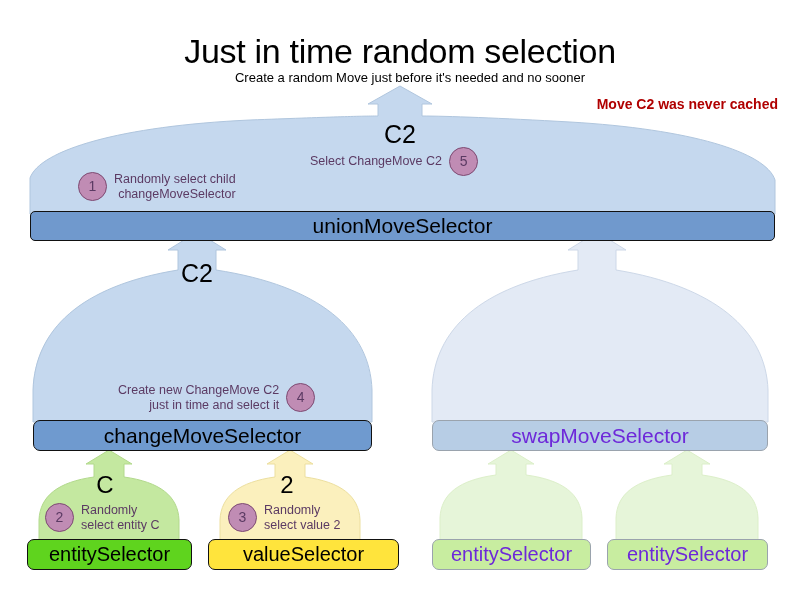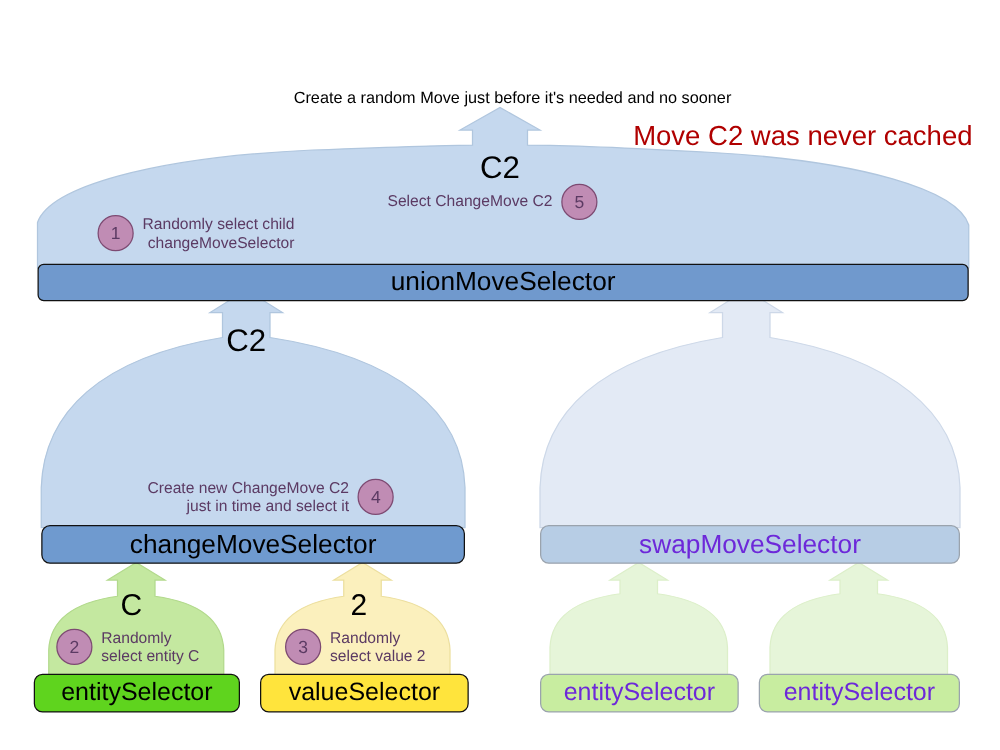--- a/index.html
+++ b/index.html
@@ -14,40 +14,40 @@
   svg#scene{position:absolute;left:0;top:0;width:800px;height:600px;}
 
   .ttl{
     position:absolute;left:0;right:0;text-align:center;
     color:#000;font-weight:400;
   }
   #title{top:32px;font-size:34px;letter-spacing:-0.3px;}
   #subtitle{top:70px;font-size:13px;padding-left:20px;}
   #cached-note{
     position:absolute;right:22px;top:96px;
-    font-size:22px;color:#b00000;font-weight:400;white-space:nowrap;
+    font-size:14px;color:#b00000;font-weight:700;white-space:nowrap;
   }
 
   
   .bar{
     position:absolute;box-sizing:border-box;
     display:flex;align-items:center;justify-content:center;
     border-radius:7px;
     text-align:center;
     white-space:nowrap;
   }
   .bar.active{border:1.6px solid #111;color:#000;}
   .bar.faded{border:1.4px solid #9aa3ad;color:#6d28d9;}
 
   #union-bar{left:30px;top:211px;width:745px;height:30px;background:#7099cd;font-size:21px;border-radius:5px;}
   #change-bar{left:33px;top:420px;width:339px;height:31px;background:#6f9acf;font-size:21px;}
   #swap-bar{left:432px;top:420px;width:336px;height:31px;background:#b7cde5;font-size:21px;}
 
   #entity-bar{left:27px;top:539px;width:165px;height:31px;background:#5fd41e;font-size:20px;}
-  #value-bar{left:208px;top:539px;width:167px;height:31px;background:#ffe43c;font-size:20px;}
+  #value-bar{left:208px;top:539px;width:191px;height:31px;background:#ffe43c;font-size:20px;}
   #entity-bar-2{left:432px;top:539px;width:159px;height:31px;background:#c8eda0;font-size:20px;}
   #entity-bar-3{left:607px;top:539px;width:161px;height:31px;background:#c8eda0;font-size:20px;}
 
   
   .blob-label{
     position:absolute;color:#000;font-size:25px;text-align:center;
     white-space:nowrap;
   }
   #lbl-union-c2{left:345px;top:120px;width:110px;}
   #lbl-change-c2{left:142px;top:259px;width:110px;}
@@ -130,20 +130,21 @@
          L582,541 Z"></path>
 
     <path fill="#e6f5d9" stroke="#dcefc9" stroke-width="1" d="M616,541
          L616,518
          C617,494 635,480 672,475
          L672,464 L664,464 L687,450 L710,464 L702,464 L702,475
          C739,480 757,494 758,518
          L758,541 Z"></path>
   </svg>
 
+  <div class="ttl" id="title">Just in time random selection</div>
   <div class="ttl" id="subtitle">Create a random Move just before it's needed and no sooner</div>
   <div id="cached-note">Move C2 was never cached</div>
 
   <div class="blob-label" id="lbl-union-c2">C2</div>
   <div class="blob-label" id="lbl-change-c2">C2</div>
   <div class="blob-label" id="lbl-entity-c">C</div>
   <div class="blob-label" id="lbl-value-2">2</div>
 
   <div class="anno" id="anno-1">
     <span class="badge">1</span>

